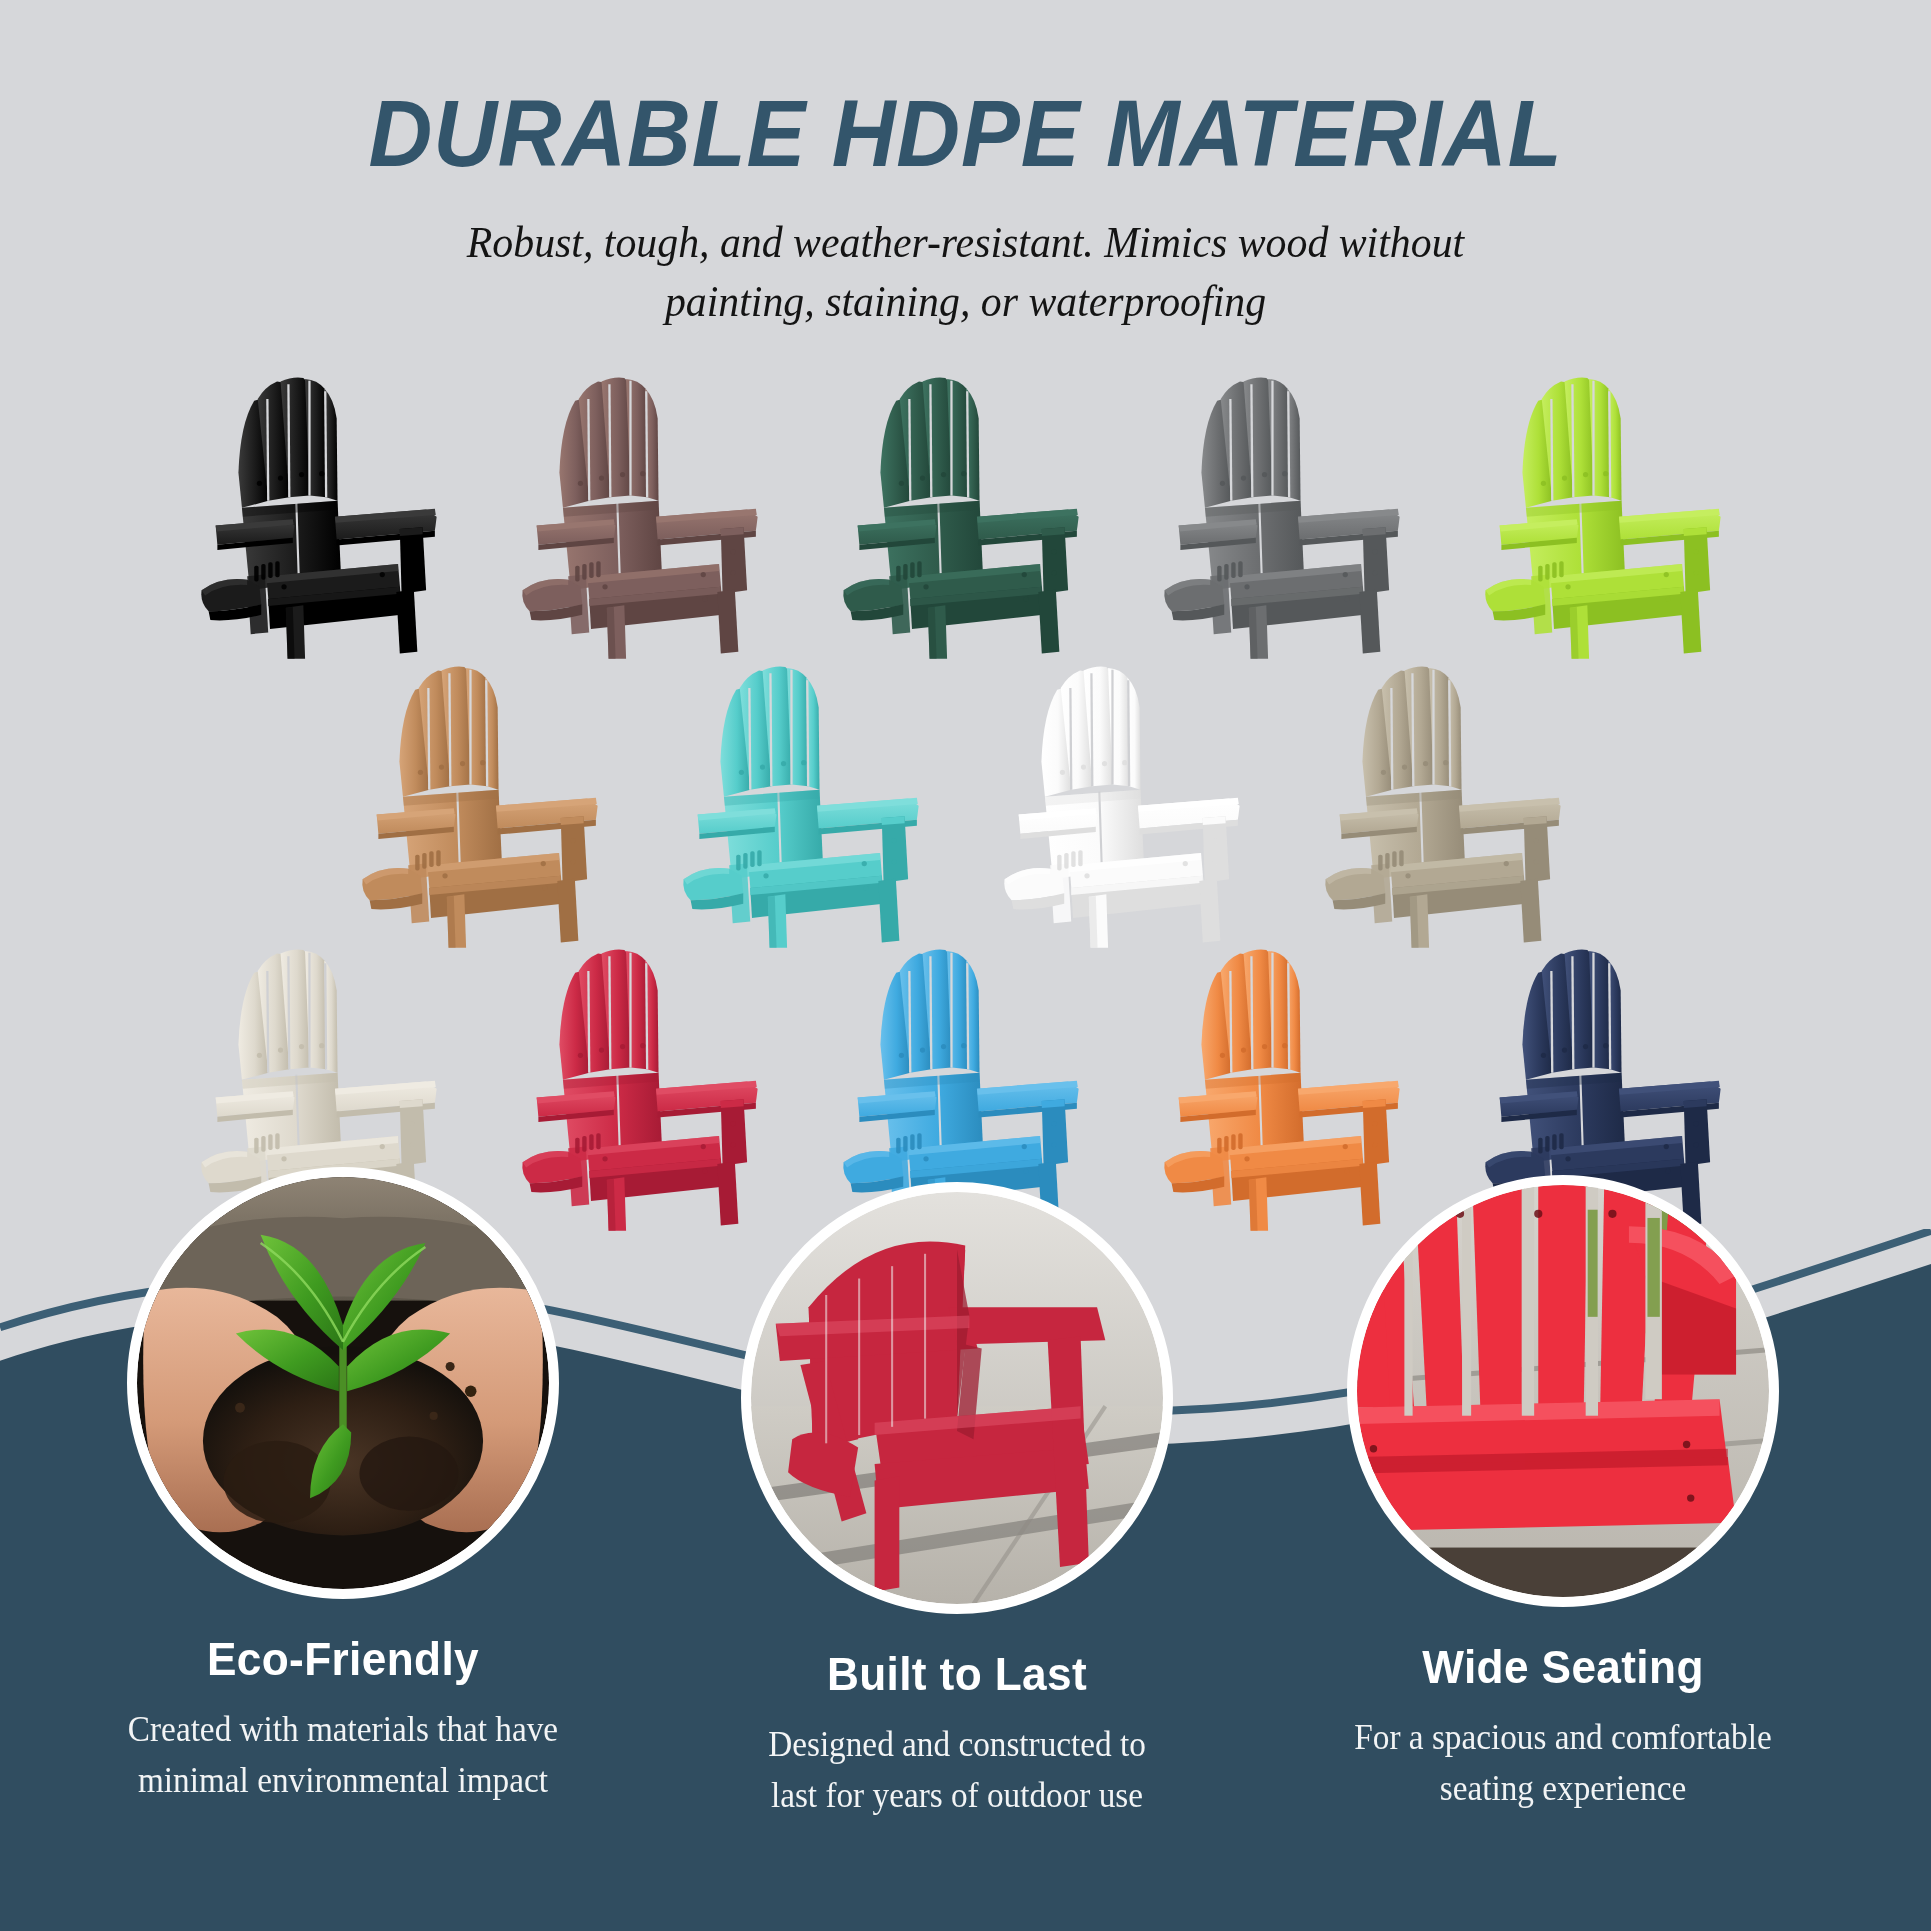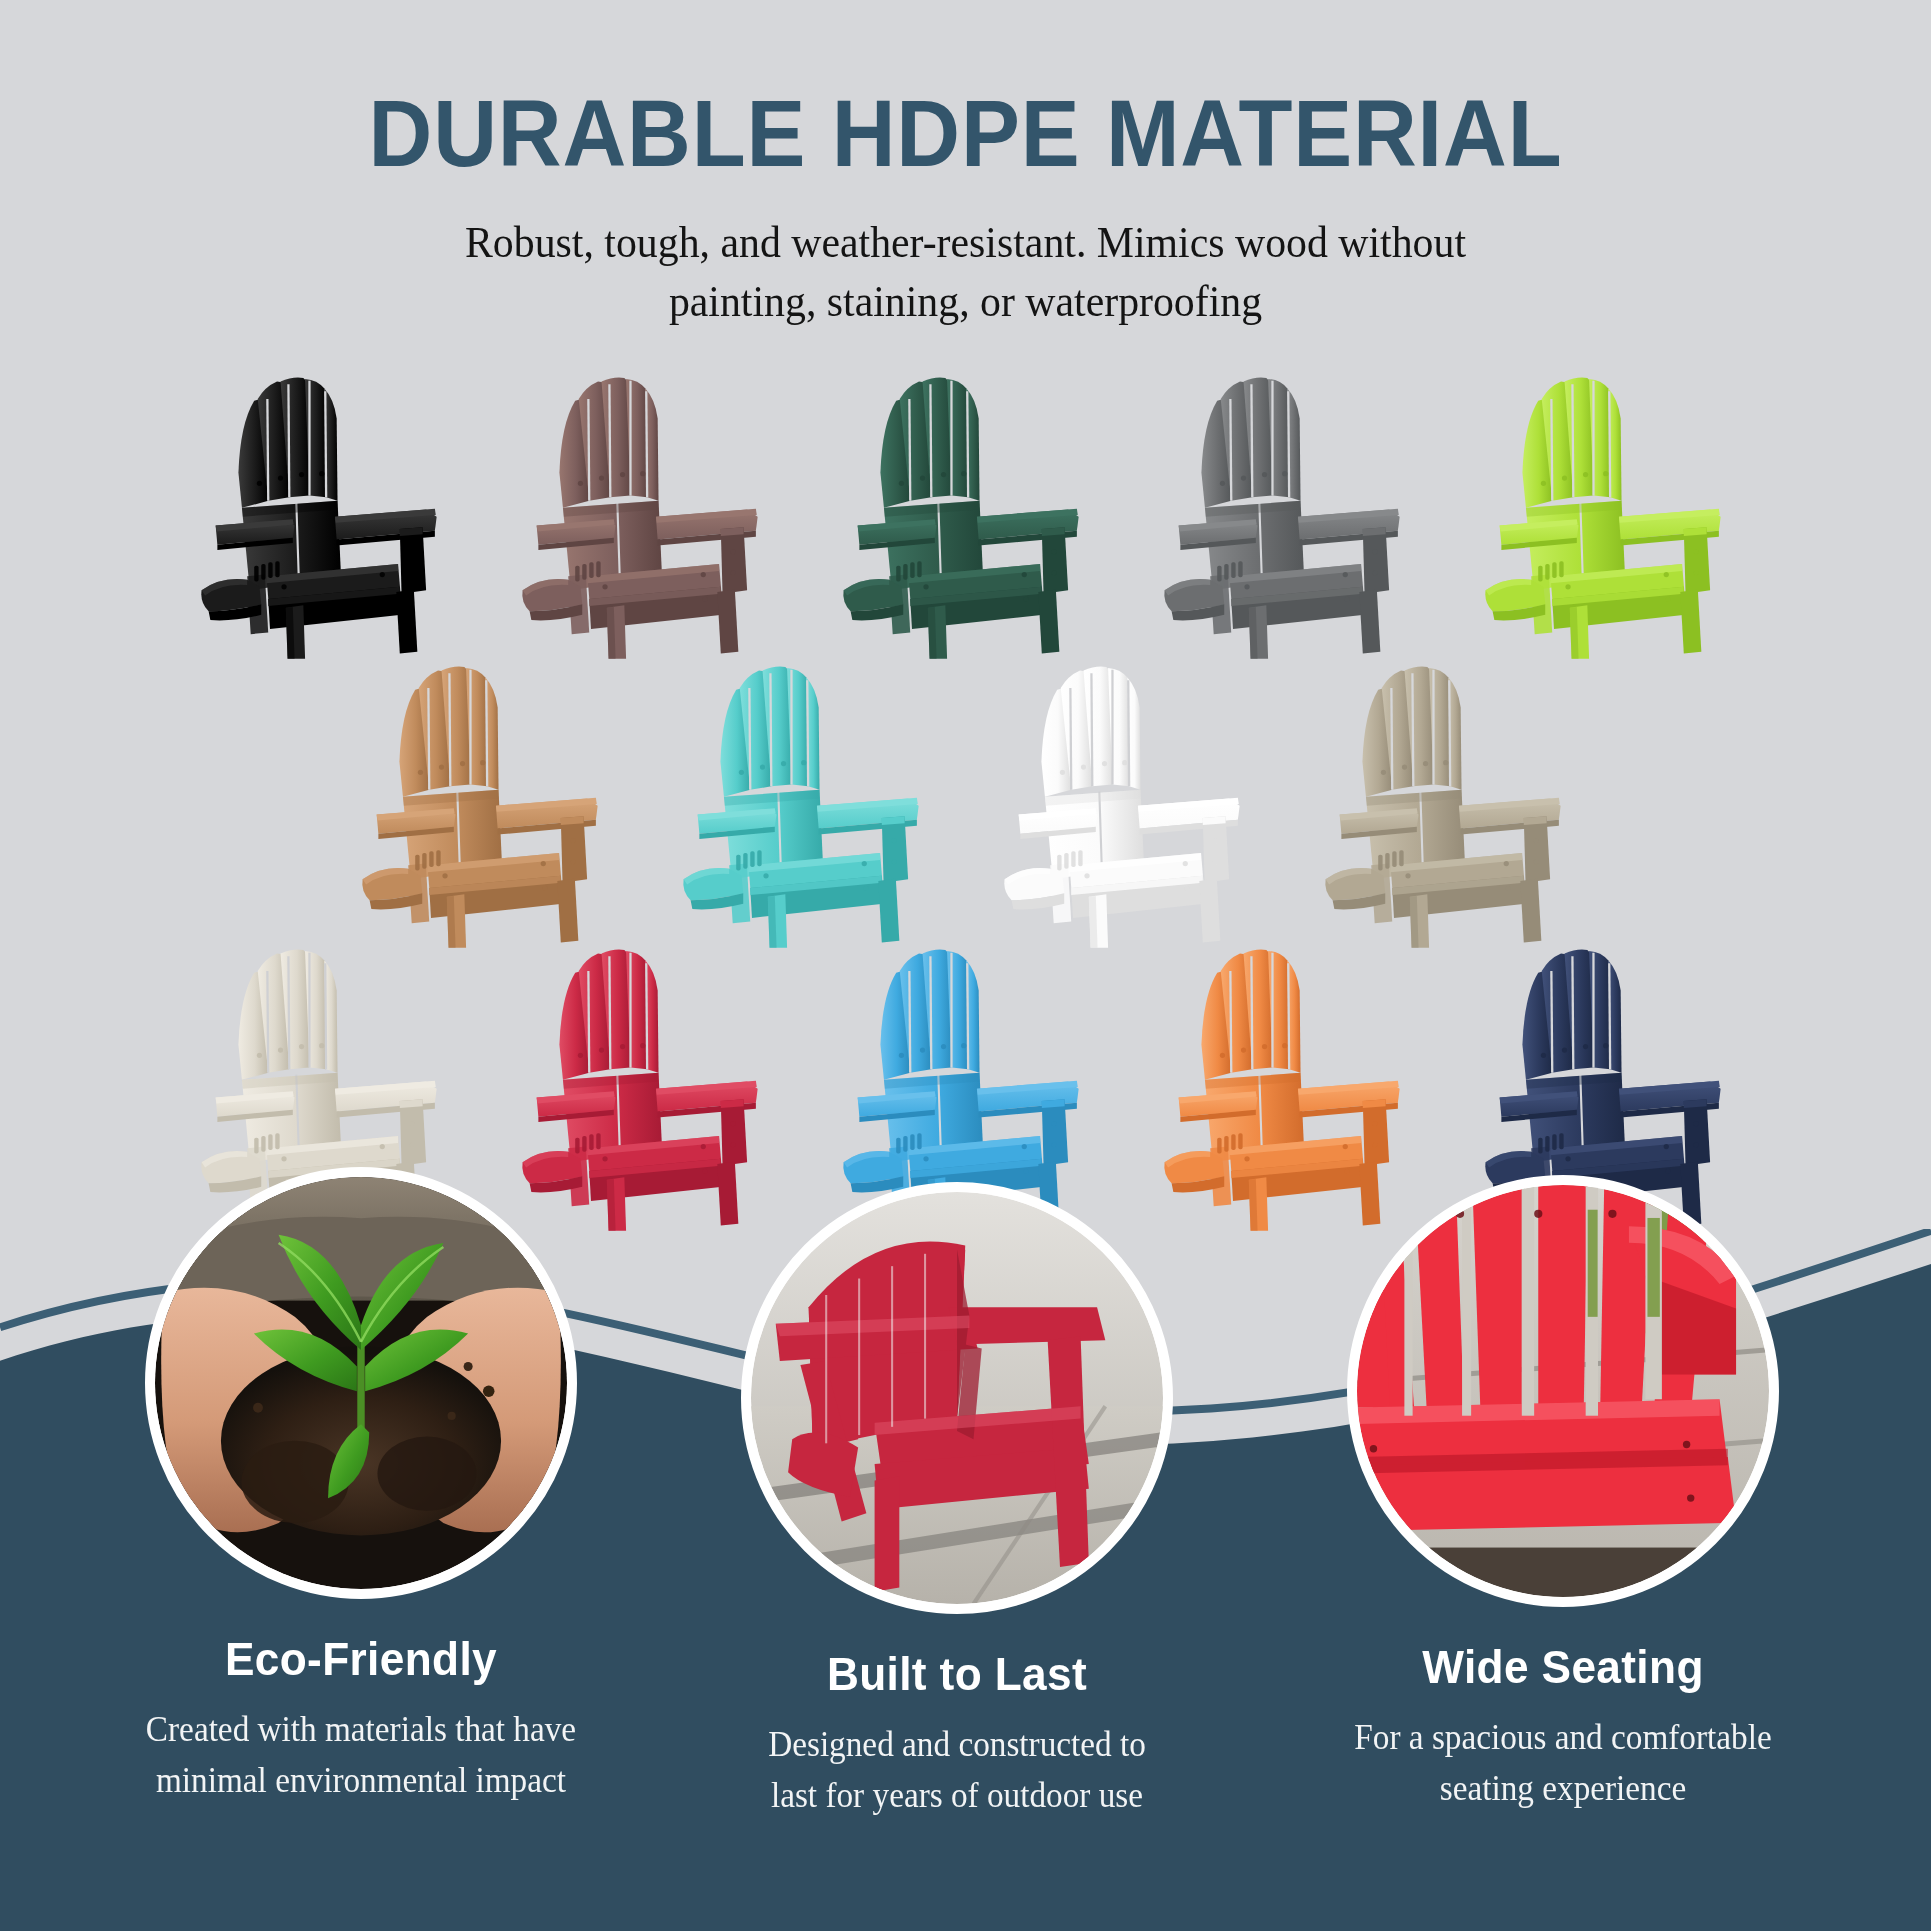--- a/index.html
+++ b/index.html
@@ -12,21 +12,21 @@
     position:relative;
   }
   #stage{position:absolute;inset:0;width:1931px;height:1931px;overflow:hidden;}
 
   
   .bg-light{position:absolute;left:0;top:0;width:1931px;height:1931px;background:#d6d7da;}
   .wave-layer{position:absolute;left:0;top:1229px;width:1931px;height:702px;}
   .wave-layer svg{display:block;width:1931px;height:702px;}
 
   
-  .header{position:absolute;left:0;top:84px;width:1931px;text-align:center;}
+  .header{position:absolute;left:0;top:84px;width:1931px;text-align:center;font-style:italic;}
   .title{
     font-family:"Liberation Sans",sans-serif;
     font-weight:bold;
     font-size:95px;
     letter-spacing:0.9px;
     color:#33556b;
     transform:scaleX(.93);
     line-height:1.05;
     margin:0;
   }
@@ -49,21 +49,21 @@
   .chair-cell{width:321px;height:290px;position:relative;}
   .row2 .chair-cell{width:321px;}
 
   
   .chair{position:absolute;left:0;top:0;width:321px;height:290px;}
   .chair svg{display:block;width:321px;height:290px;}
 
   
   .features{position:absolute;left:0;top:1167px;width:1931px;height:764px;}
   .feature{position:absolute;width:492px;text-align:center;}
-  .f1{left:115px;top:0;}
+  .f1{left:97px;top:0;}
   .f2{left:711px;top:15px;}
   .f3{left:1317px;top:8px;}
   .photo-ring{
     width:432px;height:432px;margin:0 auto;
     border-radius:50%;
     background:#ffffff;
     padding:0;
     box-sizing:border-box;
     border:10.5px solid #ffffff;
     overflow:hidden;

